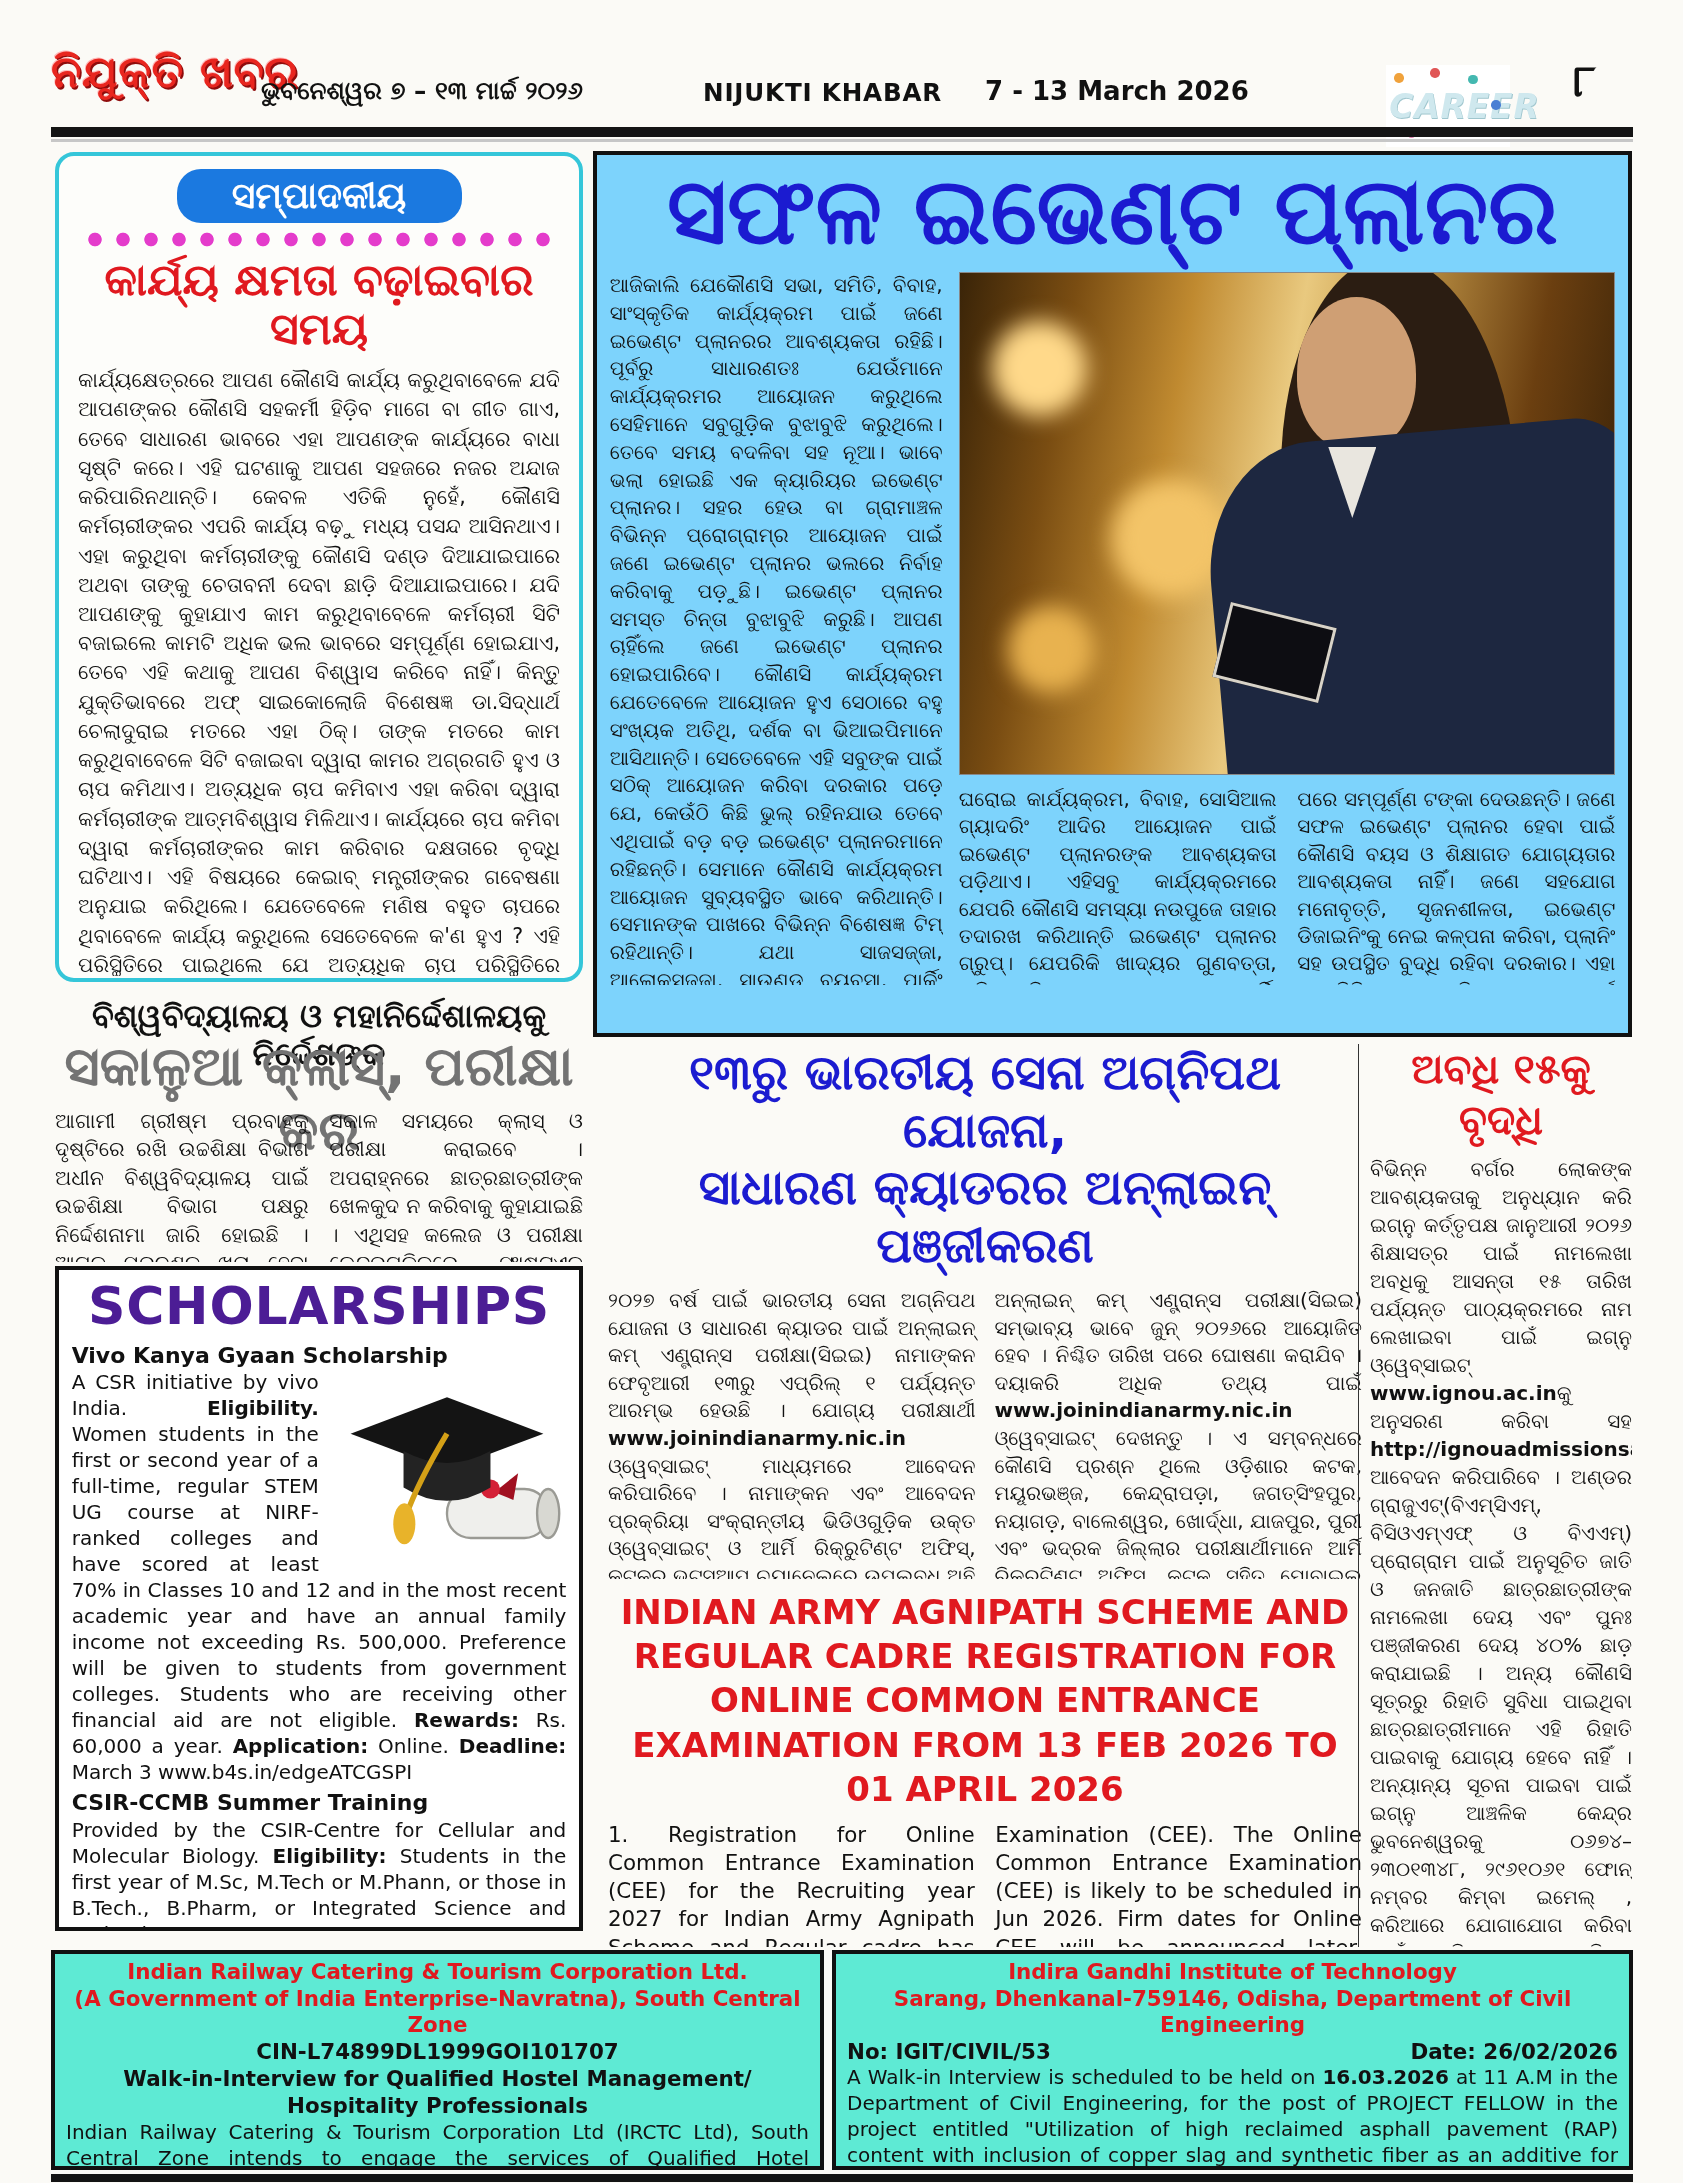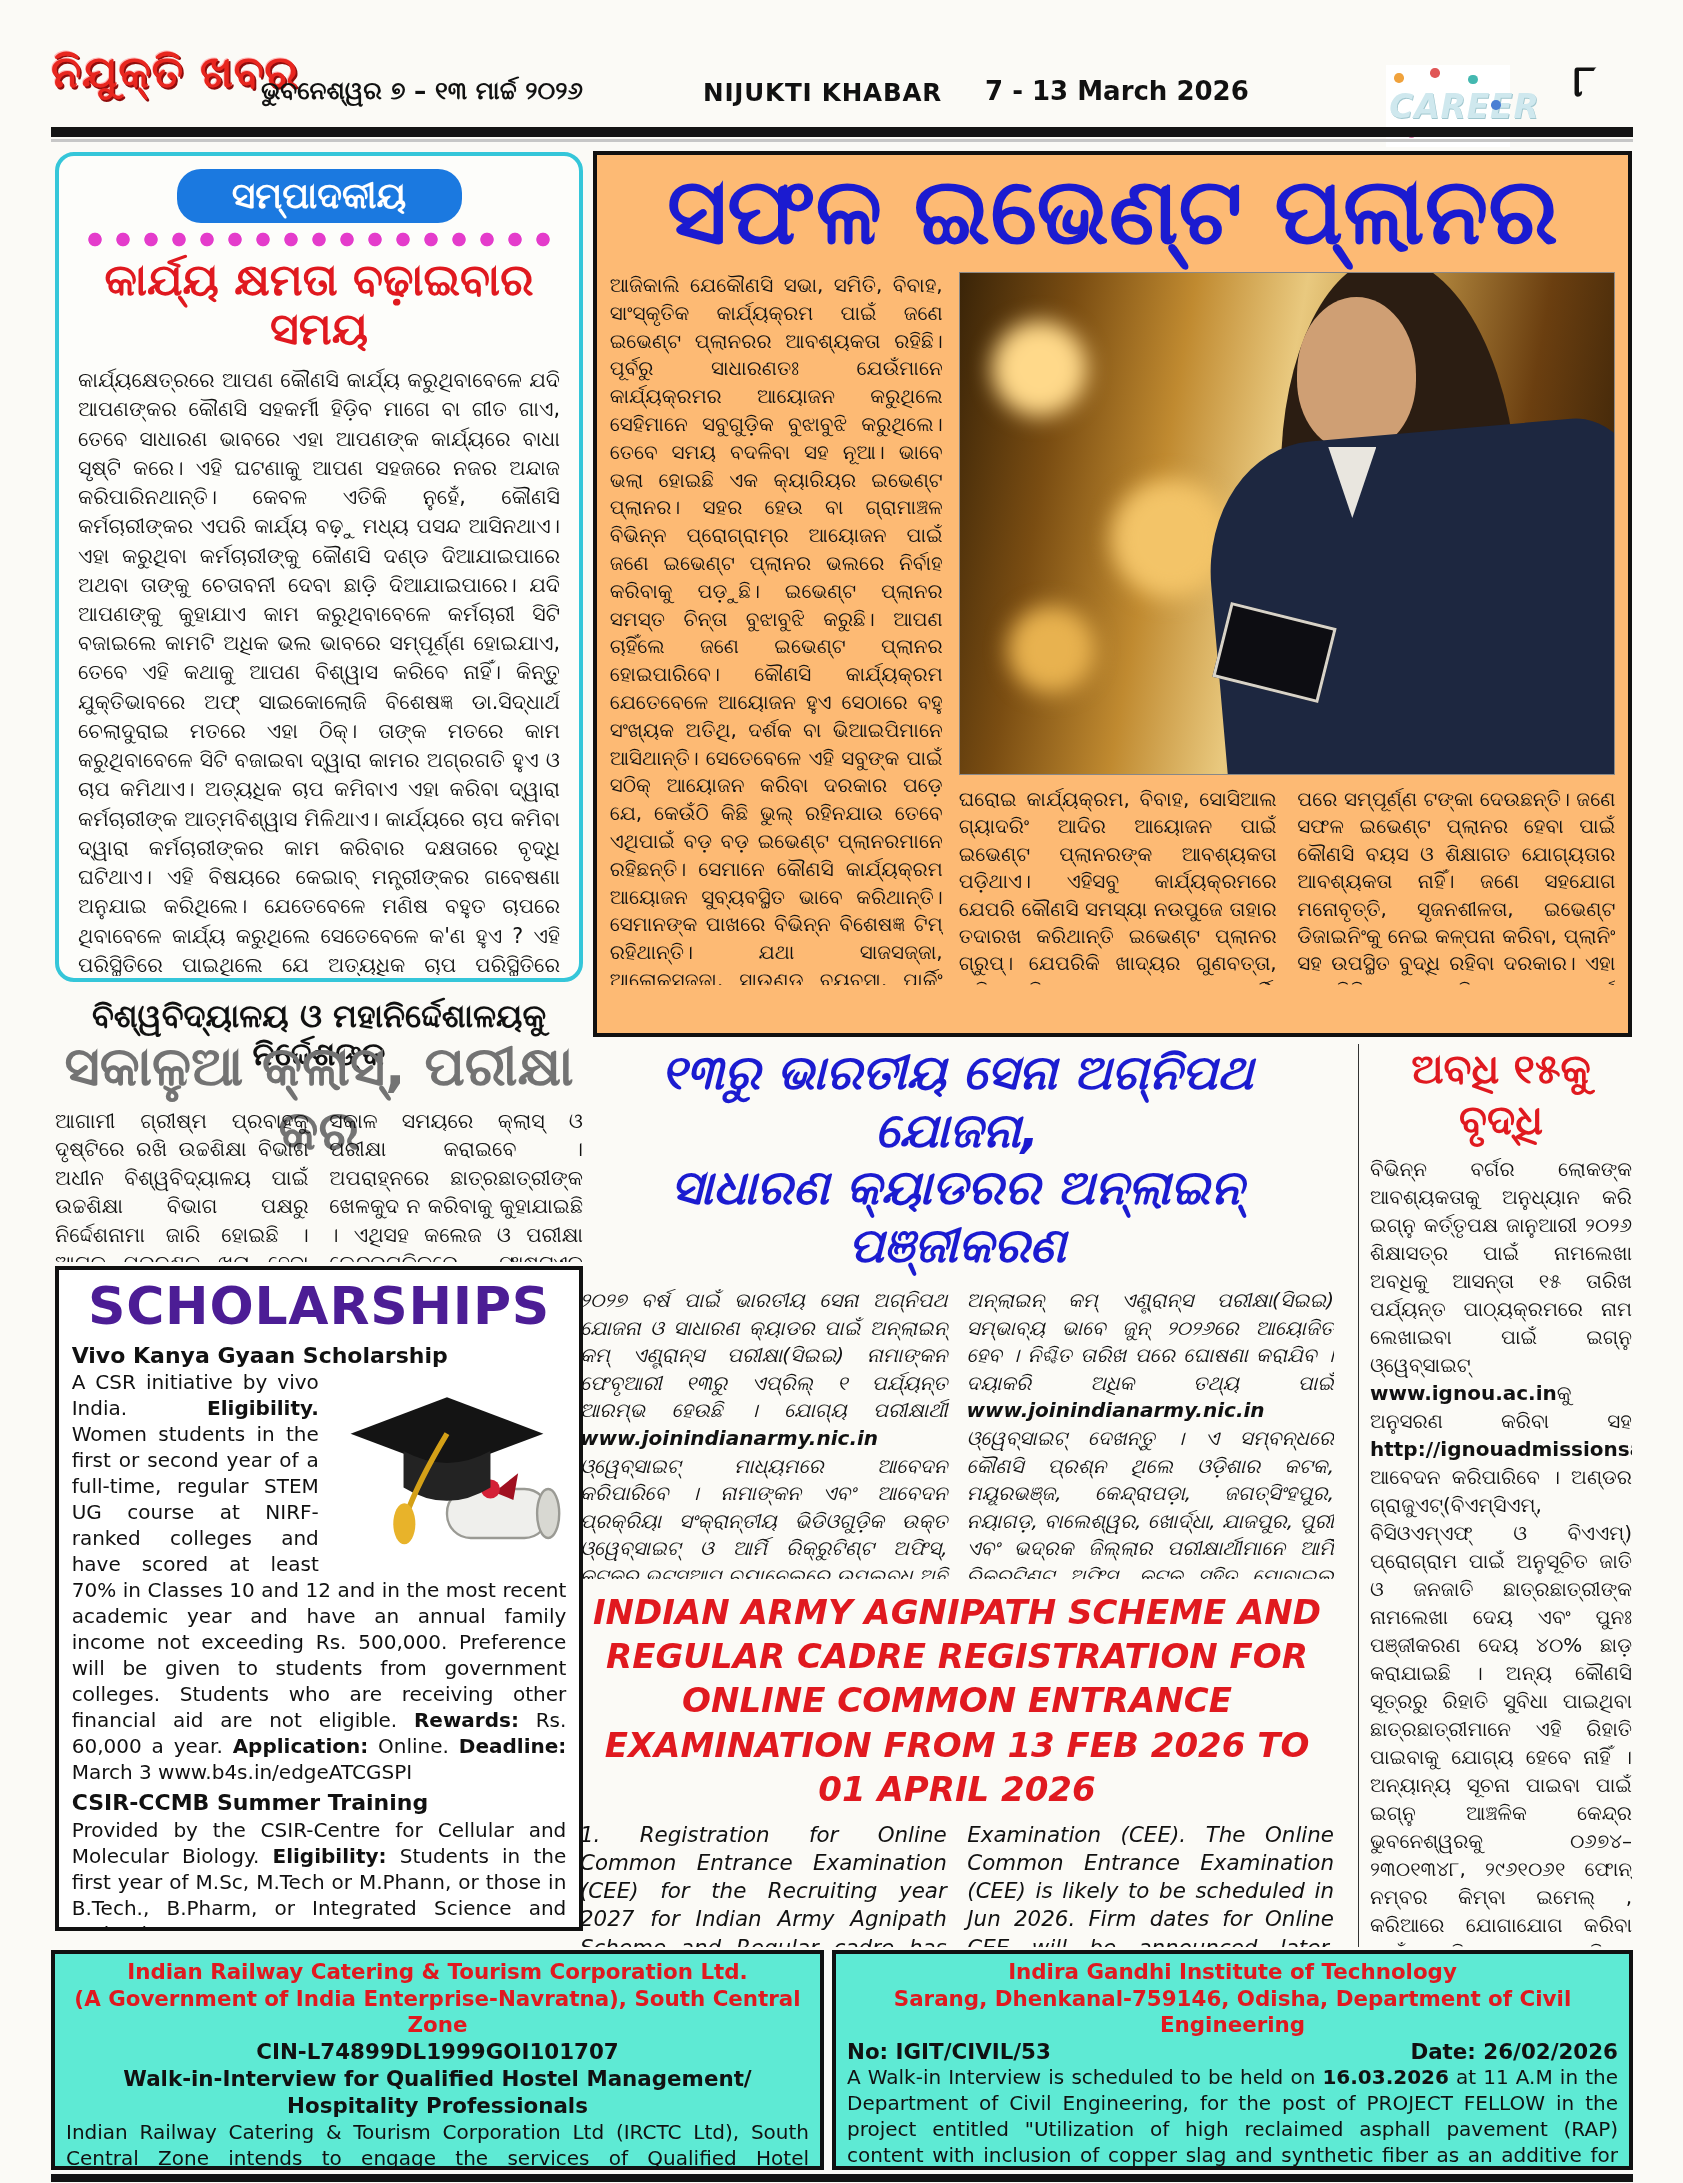--- a/index.html
+++ b/index.html
@@ -47,21 +47,21 @@
   
   #sch-box{left:55px;top:1266px;width:528px;height:665px;border:4px solid #111;
            padding:4.8px 12.7px;box-sizing:border-box;background:#fff;}
   #sch-title{font-size:52px;font-weight:900;color:#4c1d95;letter-spacing:0.8px;margin:1.6px 0 6.3px;}
   .sch-h{font-size:22px;font-weight:800;margin:4.8px 0 1.6px;}
   .sch-p{font-size:20px;line-height:1.3;margin:0 0 4.8px;}
   #capwrap{float:right;width:238px;height:196px;margin:3.2px 0 6.3px 9.5px;}
 
   
   #event-box{left:593px;top:151px;width:1039px;height:886px;border:4px solid #111;
-             padding:3.2px 12.7px;box-sizing:border-box;background:#fdba74;}
+             padding:3.2px 12.7px;box-sizing:border-box;background:#7dd3fc;}
   #event-headline{font-size:92px;font-weight:800;color:#1b1bd0;line-height:1.05;margin:6.3px 0 11px;}
   #event-content{display:flex;gap:16px;height:713px;overflow:hidden;}
   #ep-col1{width:333px;font-size:20px;line-height:1.39;}
   #ep-right{flex:1;display:flex;flex-direction:column;}
   #ep-photo{height:501px;position:relative;overflow:hidden;border:0.8px solid #888;
      background:linear-gradient(100deg,#3a2408 0%,#7a4d12 16%,#c08a30 32%,#e9c97f 47%,#caa04e 58%,#6b3f10 80%,#2e1c06 100%);}
   .bokeh{position:absolute;border-radius:50%;filter:blur(11px);}
   #ep-hair{position:absolute;right:95px;top:-16px;width:238px;height:475px;background:#2b1d12;
            border-radius:45% 55% 40% 50%;}
   #ep-face{position:absolute;right:198px;top:24px;width:119px;height:154px;background:#cf9f74;
@@ -69,21 +69,21 @@
   #ep-suit{position:absolute;right:-48px;top:158px;width:444px;height:444px;background:#1d2740;
            border-radius:111px 71px 0 0/135px 95px 0 0;transform:rotate(-5deg);}
   #ep-collar{position:absolute;right:238px;top:174px;width:48px;height:71px;background:#e9e6df;
              clip-path:polygon(0 0,100% 0,50% 100%);}
   #ep-tablet{position:absolute;right:285px;top:341px;width:103px;height:71px;background:#0d0d12;
              border:3.2px solid #d8d3c8;transform:rotate(14deg);}
   #ep-cols{display:flex;gap:20.6px;margin-top:11px;font-size:20px;line-height:1.37;flex:1;overflow:hidden;}
   #ep-cols > div{flex:1;}
 
   
-  #army{left:580px;top:1044px;width:754px;height:903px;font-style:italic;}
+  #army{left:608px;top:1044px;width:754px;height:903px;}
   .army-blue{font-size:48px;font-weight:800;color:#1b1bd0;line-height:1.2;text-align:center;}
   #army-cols{display:flex;gap:19px;margin-top:12.7px;height:292px;overflow:hidden;
              font-size:20px;line-height:1.38;}
   #army-cols > div{flex:1;}
   #army-red{font-size:34px;font-weight:800;color:#e0191f;line-height:1.3;margin-top:11px;}
   #army-en{display:flex;gap:20.6px;margin-top:9.5px;height:311px;overflow:hidden;
            font-size:21.4px;line-height:1.32;white-space:pre-line;}
   #army-en > div{flex:1;}
 
   

